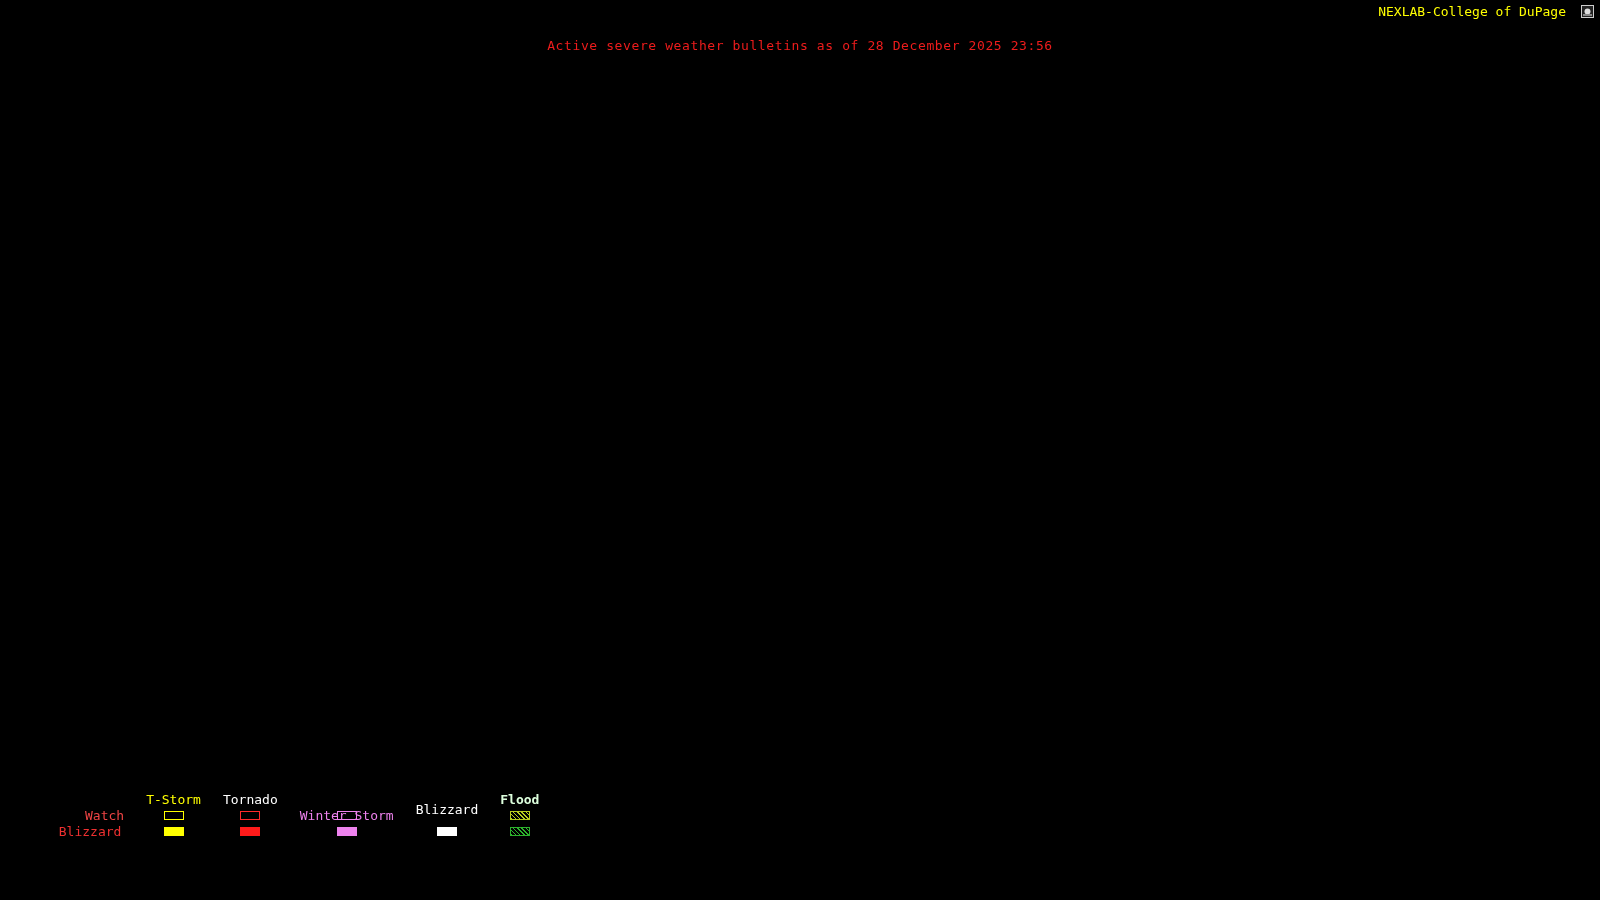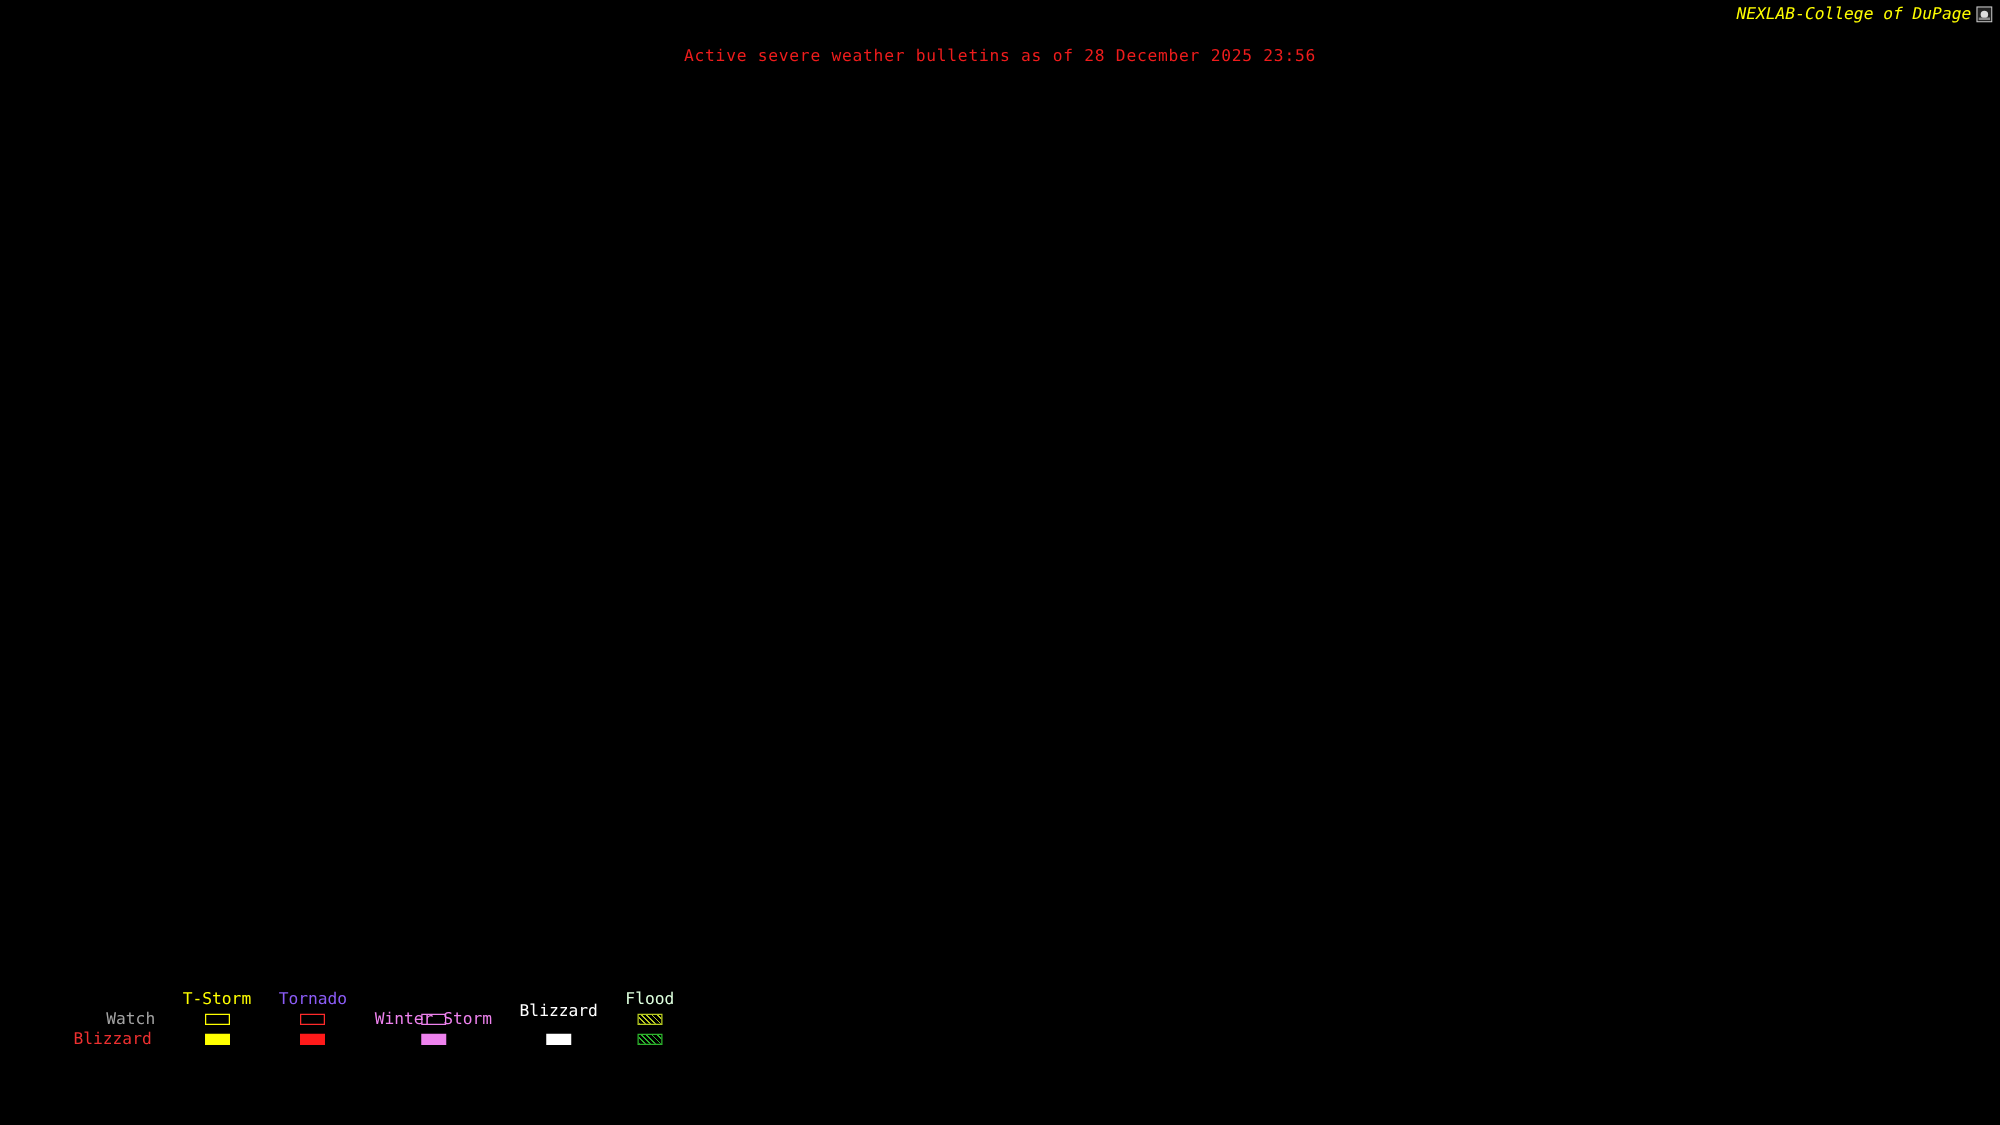--- a/index.html
+++ b/index.html
@@ -26,23 +26,22 @@
     letter-spacing: 0.6px;
     white-space: nowrap;
   }
   .attribution {
     position: absolute;
     top: 4px;
     right: 6px;
     font-size: 13px;
     display: flex;
     align-items: center;
-    gap: 4px;
+    gap: 15px;
     white-space: nowrap;
-    font-style: italic;
   }
   .logo {
     display: inline-block;
     width: 13px;
     height: 13px;
     line-height: 0;
   }
   .legend {
     position: absolute;
     left: 56px;
@@ -103,38 +102,38 @@
         <rect x="0.5" y="0.5" width="12" height="12" fill="#222" stroke="#cccccc"></rect>
         <circle cx="6.5" cy="6.5" r="3" fill="#dddddd"></circle>
         <rect x="2" y="9" width="9" height="2" fill="#888888"></rect>
       </svg>
     </span>
   </div>
 
   <div class="legend">
     <div class="legend-col rowlabels">
       <div class="legend-row"></div>
-      <div class="legend-row row-label" style="color: #a3a3a3; padding-left: 29px;">Watch</div>
+      <div class="legend-row row-label" style="color: #ef4444; padding-left: 29px;">Watch</div>
       <div class="legend-row row-label" style="color: rgb(238, 48, 48);">Blizzard</div>
     </div>
     <div class="legend-columns" style="display:flex; gap:22px;">
         <div class="legend-col">
           <div class="legend-row">
             <span style="color: rgb(255, 255, 0);">T-Storm</span>
           </div>
           <div class="legend-row">
             <div class="swatch outline" style="--c: #ffff00;"></div>
           </div>
           <div class="legend-row">
             <div class="swatch fill" style="--c: #ffff00;"></div>
           </div>
         </div>
         <div class="legend-col">
           <div class="legend-row">
-            <span style="color: #8b5cf6;">Tornado</span>
+            <span style="color: #ffffff;">Tornado</span>
           </div>
           <div class="legend-row">
             <div class="swatch outline" style="--c: #ff2a2a;"></div>
           </div>
           <div class="legend-row">
             <div class="swatch fill" style="--c: #ff1a1a;"></div>
           </div>
         </div>
         <div class="legend-col">
           <div class="legend-row">
@@ -153,21 +152,21 @@
           </div>
           <div class="legend-row">
             <div class="swatch none" style="--c: #ffffff;"></div>
           </div>
           <div class="legend-row">
             <div class="swatch fill" style="--c: #ffffff;"></div>
           </div>
         </div>
         <div class="legend-col">
           <div class="legend-row">
-            <span style="color: rgb(221, 255, 221);">Flood</span>
+            <span style="color: rgb(221, 255, 221); font-weight: bold;">Flood</span>
           </div>
           <div class="legend-row">
             <div class="swatch hatch" style="--c: #b8cc20;"></div>
           </div>
           <div class="legend-row">
             <div class="swatch hatch" style="--c: #2db32d;"></div>
           </div>
         </div>
       </div>
   </div>

